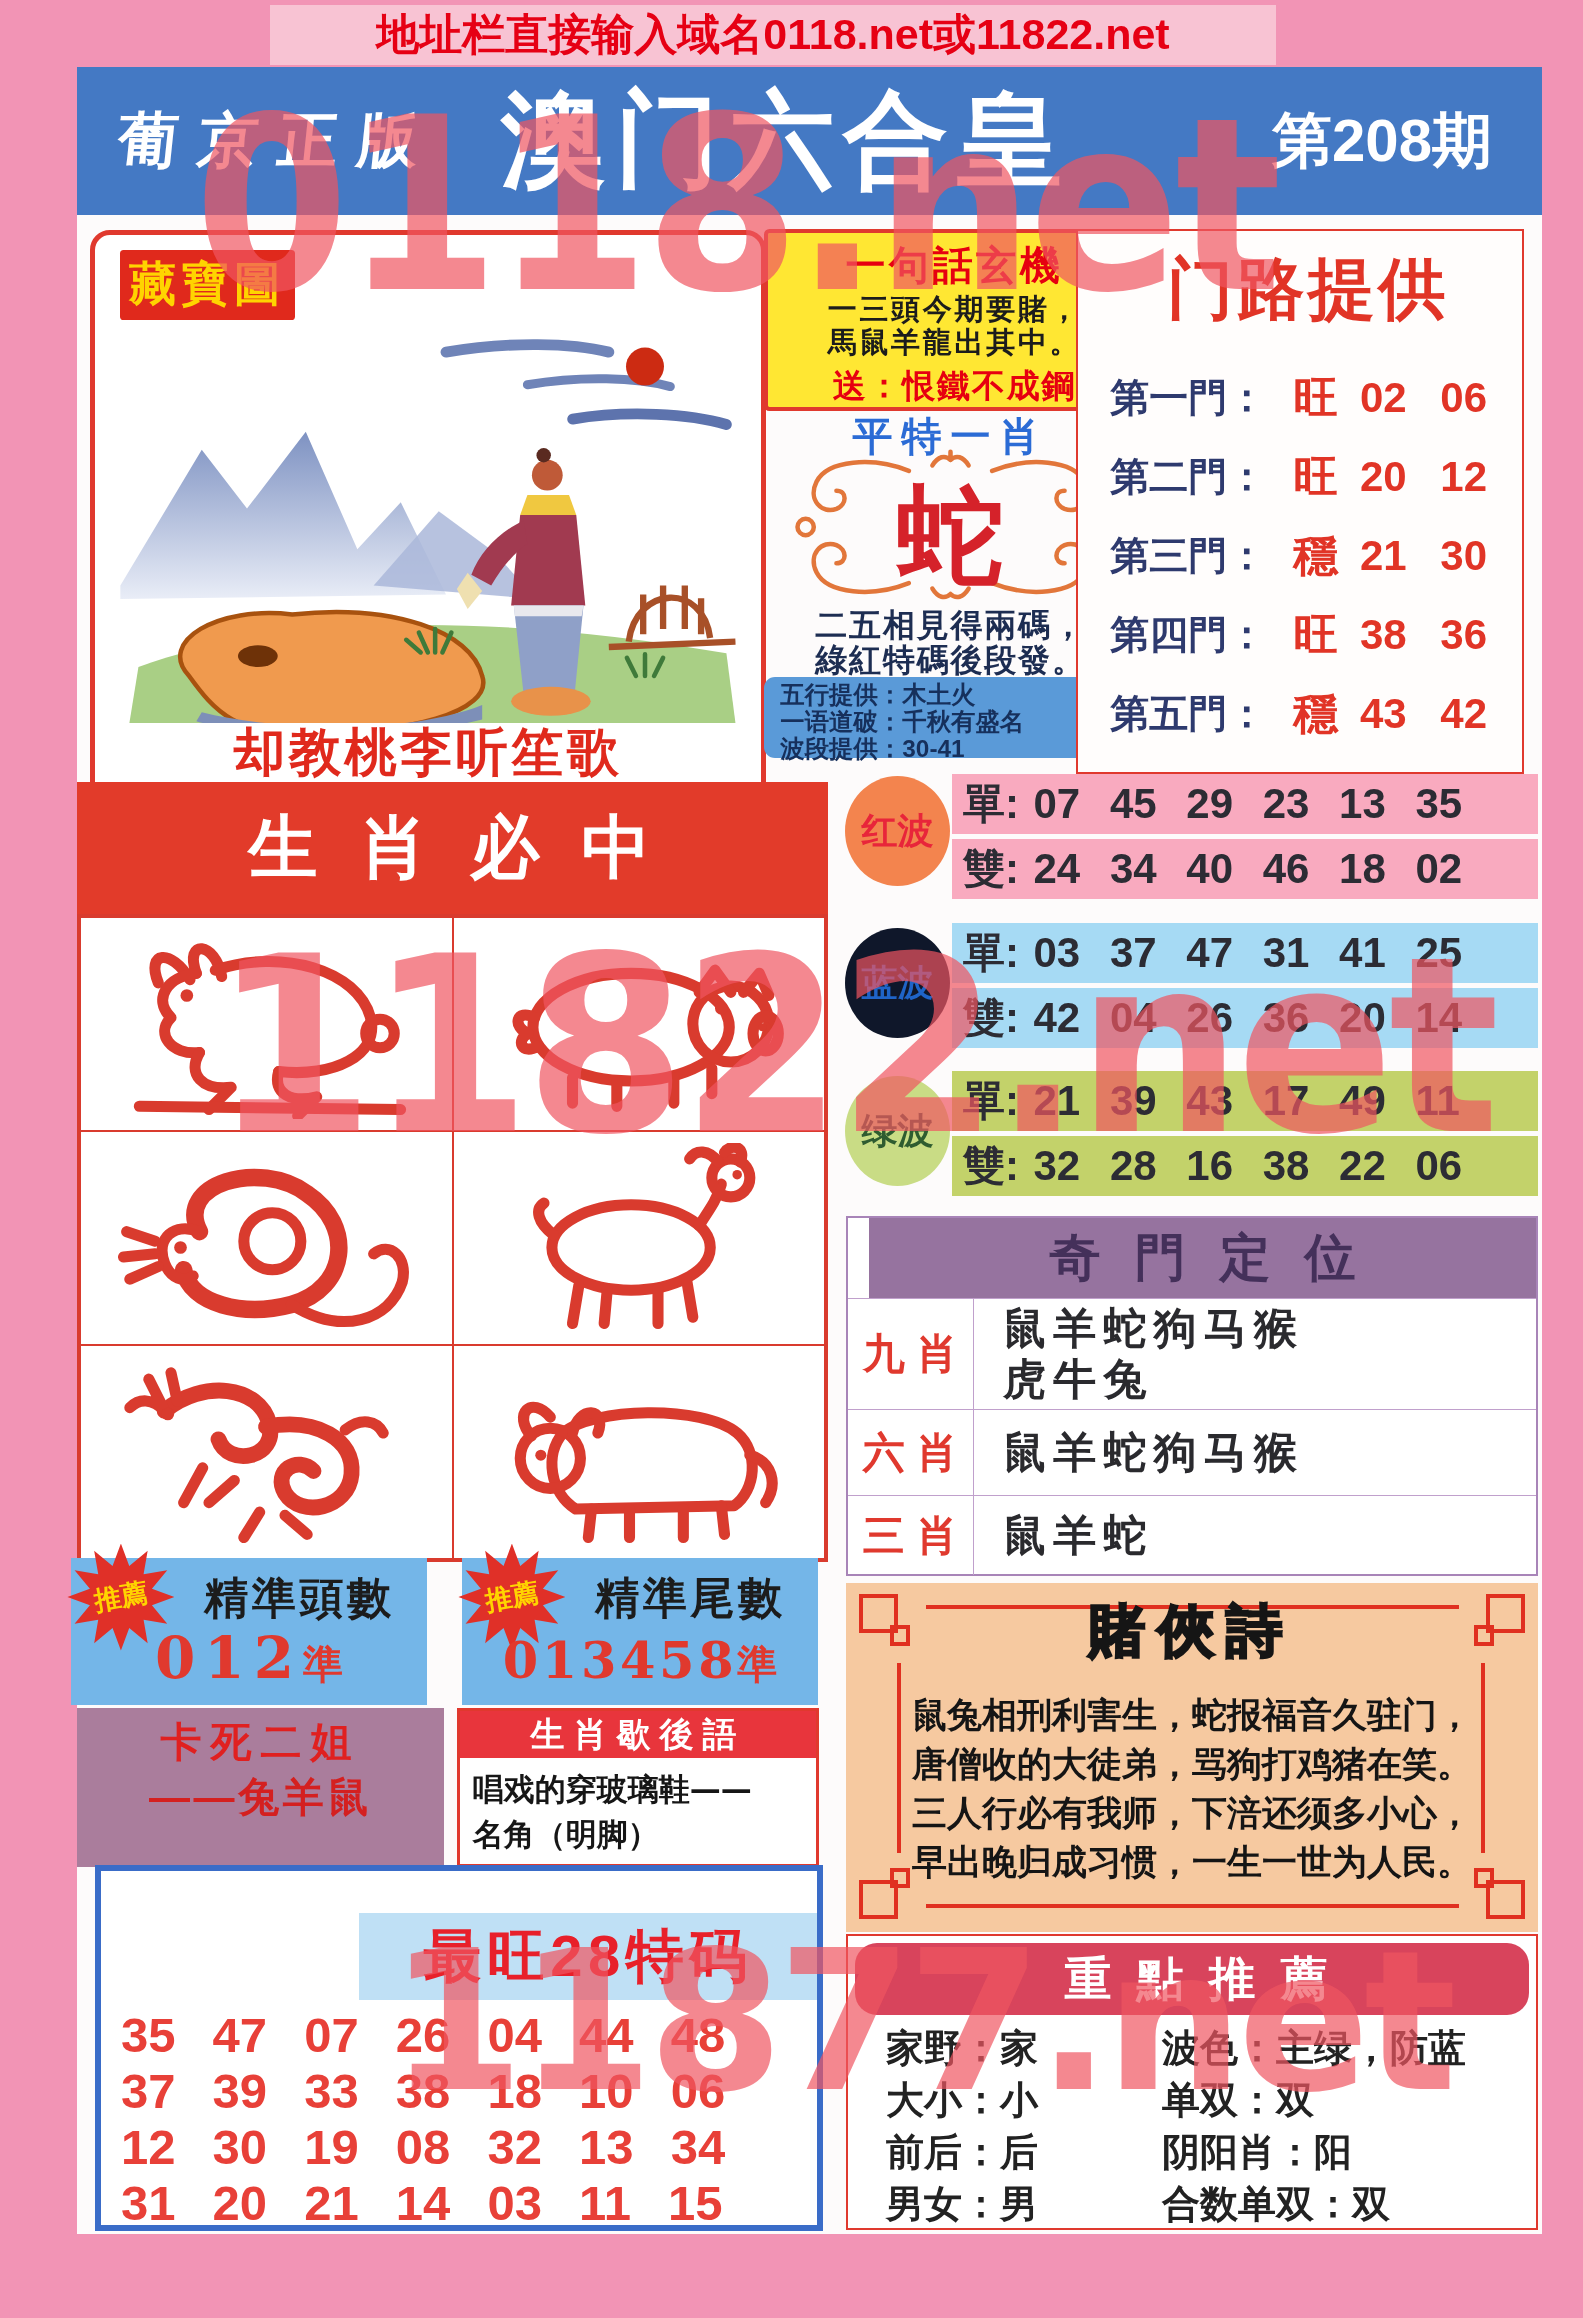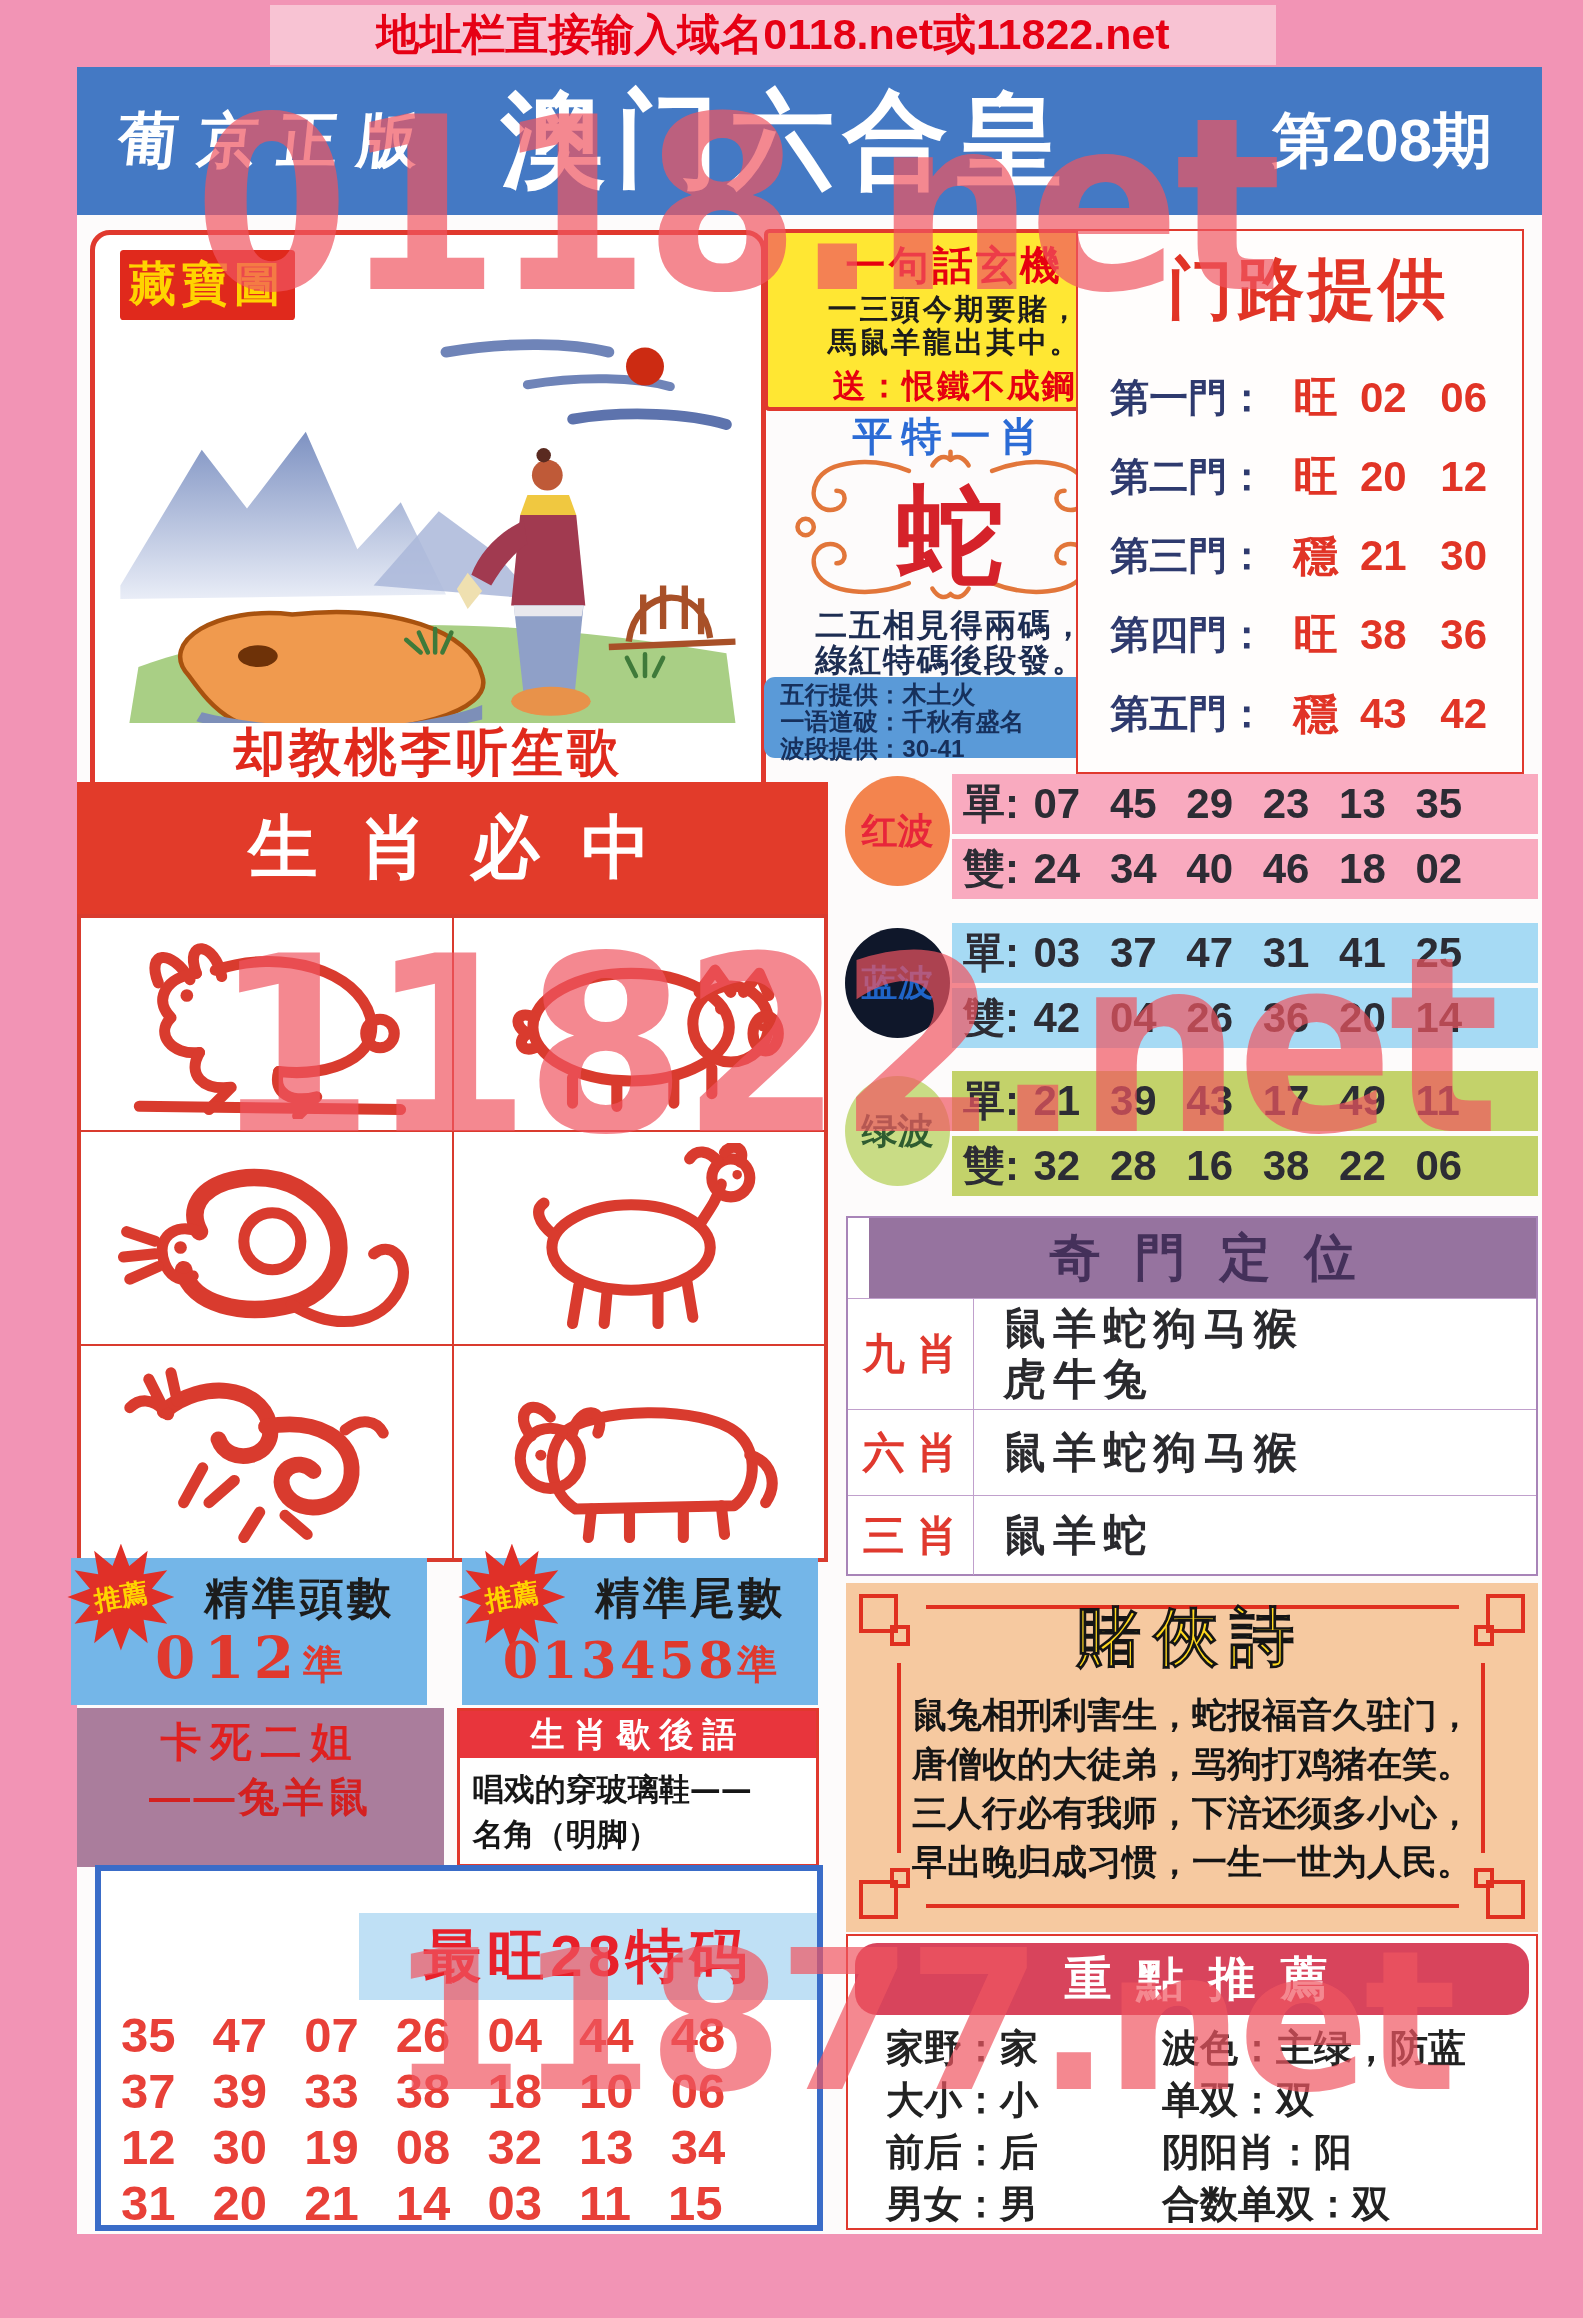--- a/index.html
+++ b/index.html
@@ -92,22 +92,22 @@
   #qimen .row .v{color:#2a2a2e;font-size:43px;font-weight:bold;letter-spacing:7.2px;line-height:51px;}
   #qimen .r1{height:110px;} #qimen .r2{height:85px;} #qimen .r3{height:79px;}
 
   
   #poem{position:absolute;left:846px;top:1583px;width:692px;height:349px;background:#f6c9a0;}
   #poem .frame-h{position:absolute;left:80px;width:533px;height:0;border-top:4.5px solid #e03020;}
   #poem .frame-v{position:absolute;top:80px;height:190px;width:0;border-left:4.5px solid #e03020;}
   .corner{position:absolute;width:51px;height:51px;}
   .corner .sq1{position:absolute;width:31px;height:31px;border:4.5px solid #e03020;}
   .corner .sq2{position:absolute;width:12.7px;height:12.7px;border:4.5px solid #e03020;}
-  #poem .t{position:absolute;top:11px;width:100%;text-align:center;color:#ffd91e;font-size:64px;
-    font-weight:normal;letter-spacing:12.7px;-webkit-text-stroke:2.7px #151515;}
+  #poem .t{position:absolute;top:11px;width:100%;text-align:center;color:#ffd91e;font-size:56px;
+    font-weight:bold;letter-spacing:12.7px;-webkit-text-stroke:2.7px #151515;}
   #poem .body{position:absolute;top:107px;width:100%;text-align:center;color:#151515;
     font-size:35px;font-weight:bold;line-height:49px;}
 
   
   #zhongdian{position:absolute;left:846px;top:1934px;width:692px;height:296px;background:#fff;
     border:2.7px solid #e0392e;box-sizing:border-box;}
   #zhongdian .hd{margin:7.2px;height:72px;background:#d8445c;color:#fff;display:flex;align-items:center;
     justify-content:center;font-size:47px;font-weight:bold;letter-spacing:25px;padding-left:33px;box-sizing:border-box;border-radius:22px;}
   #zhongdian .row{display:flex;padding:0 38px;height:52px;align-items:center;}
   #zhongdian .row span{color:#222;font-size:38px;font-weight:bold;}

